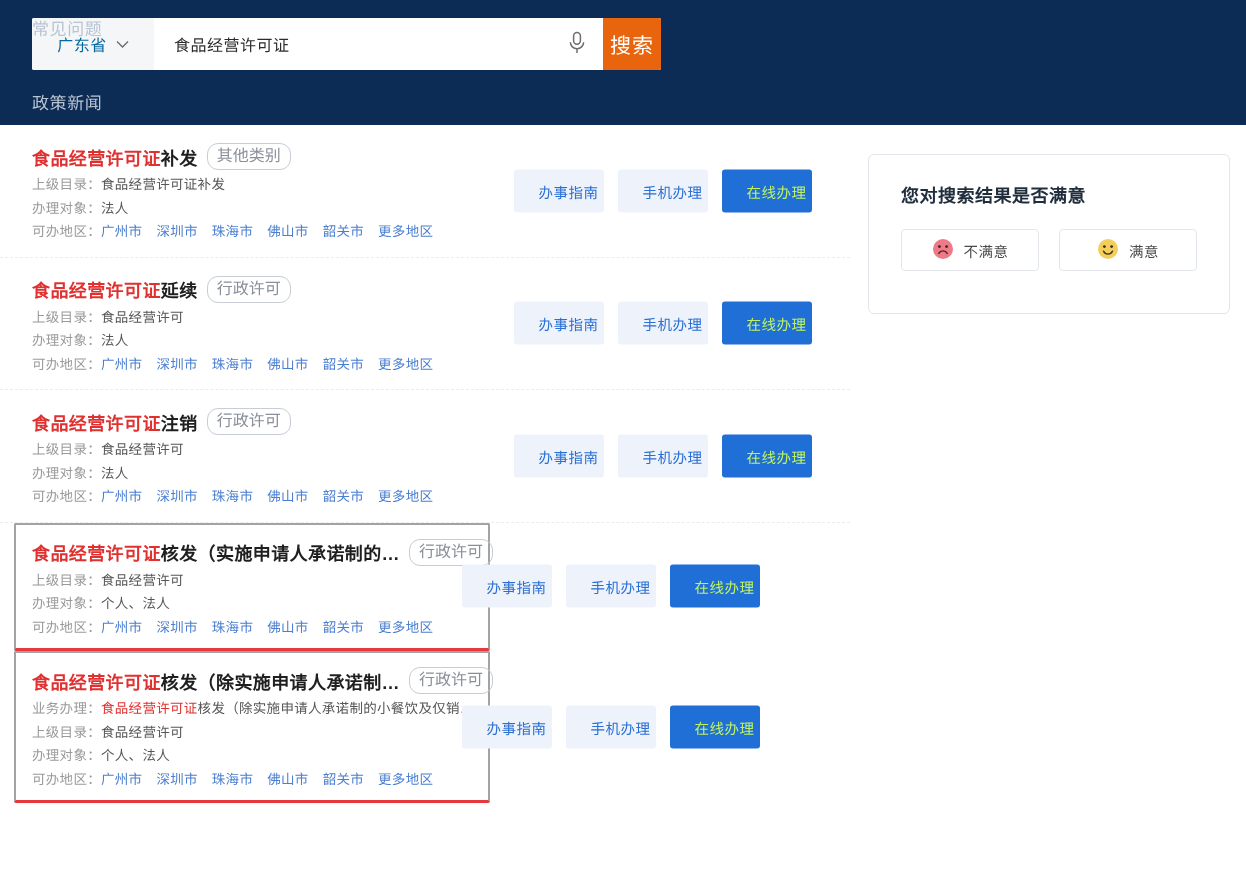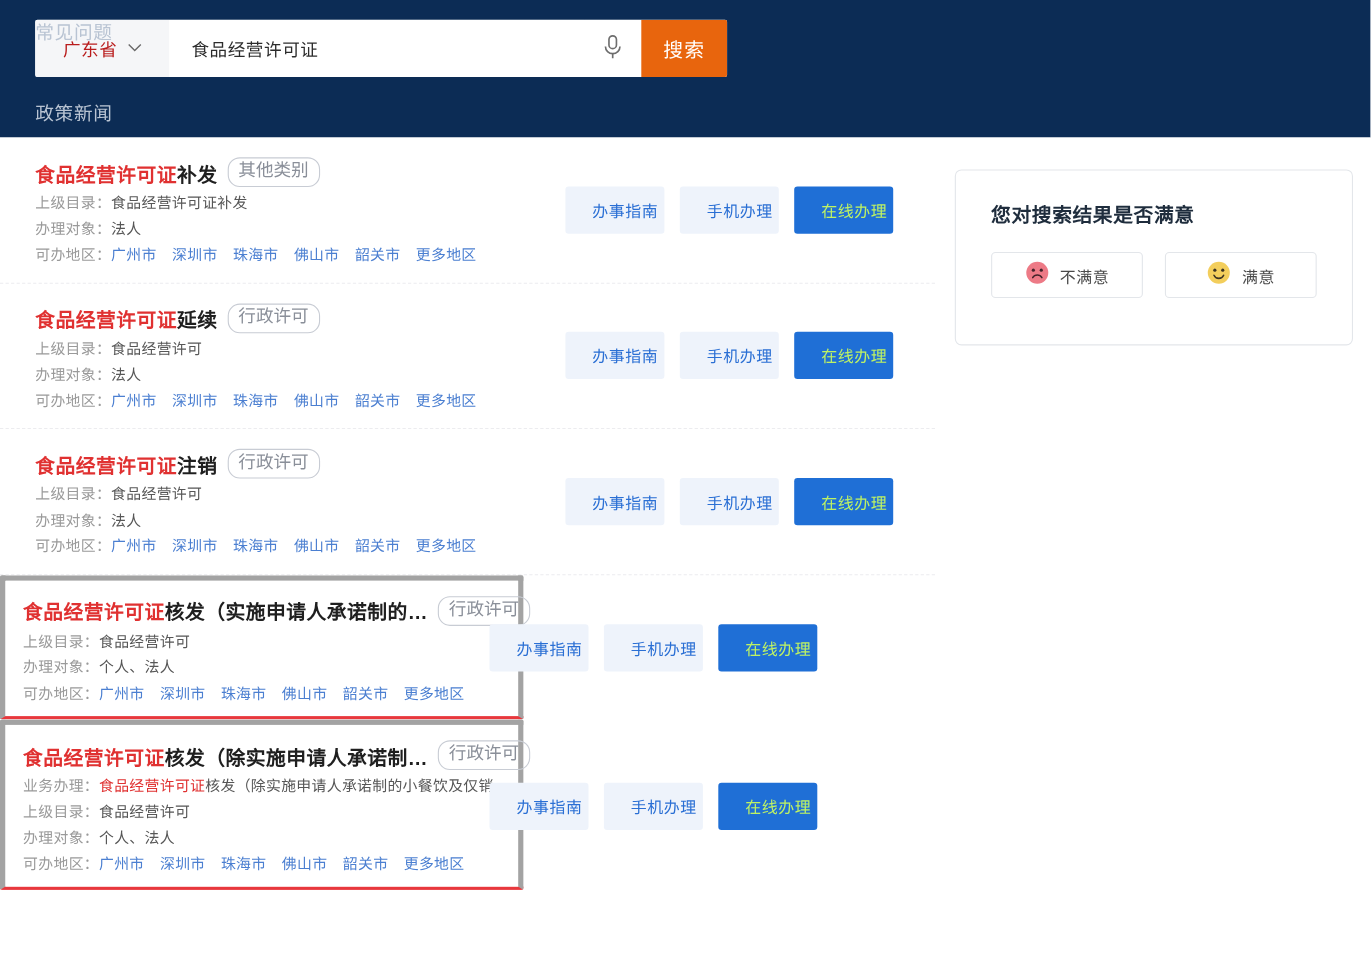--- a/index.html
+++ b/index.html
@@ -30,21 +30,21 @@
     display: flex;
     align-items: center;
     justify-content: center;
     gap: 9px;
     background: #f5f6f8;
     cursor: pointer;
     height: 100%;
   }
   .region-label {
     font-size: 16px;
-    color: #b91c1c;
+    color: #0369a1;
     letter-spacing: .5px;
   }
   .chevron { display: block; }
   .search-input-wrap {
     flex: 1;
     display: flex;
     align-items: center;
     background: #fff;
     padding-left: 20px;
     position: relative;
@@ -59,25 +59,25 @@
     letter-spacing: .5px;
   }
   .search-input::placeholder { color: #b0b0b0; }
   .mic-btn {
     width: 52px;
     display: flex; align-items: center; justify-content: center;
     background: #fff;
     border: none; cursor: pointer;
   }
   .search-btn {
-    width: 78px;
+    width: 58px;
     background: #e8650d;
     color: #fff;
     border: none;
-    font-size: 18px;
+    font-size: 21px;
     font-family: inherit;
     cursor: pointer;
     letter-spacing: 1px;
     font-weight: 400;
   }
 
   
   .tabs {
     position: absolute;
     left: 32px; bottom: 0;
@@ -120,22 +120,23 @@
   }
 
   .result-item {
     position: relative;
     padding: 18px 10px 16px 32px;
     border-bottom: 1px dashed #ececef;
     display: flex;
     align-items: flex-end;
   }
   .result-item.highlighted {
-    border: 5px solid #a3a3a3;
+    border: 2px solid #a3a3a3;
     border-radius: 2px;
+    margin-left: 14px;
     margin-right: 0;
     width: 476px;
     padding: 14px 10px 12px 16px;
     border-bottom: 3px solid #e8383d;
     z-index: 3;
   }
   .result-item.highlighted .item-main { width: 100%; }
 
   .item-main { width: 500px; }
 
@@ -192,21 +193,21 @@
     display: flex;
     gap: 14px;
   }
   .result-item.highlighted .item-actions {
     right: -272px;
   }
   .btn {
     width: 90px; height: 43px;
     border-radius: 3px;
     font-size: 14.5px;
-    font-family: Liberation Sans, sans-serif;
+    font-family: Liberation Mono, monospace;
     cursor: pointer;
     border: none;
     letter-spacing: .5px;
     display: flex; align-items: center; justify-content: center; padding-left: 19px;
   }
   .btn-ghost {
     background: #eef3fb;
     color: #2a6fd4;
   }
   .btn-primary {

